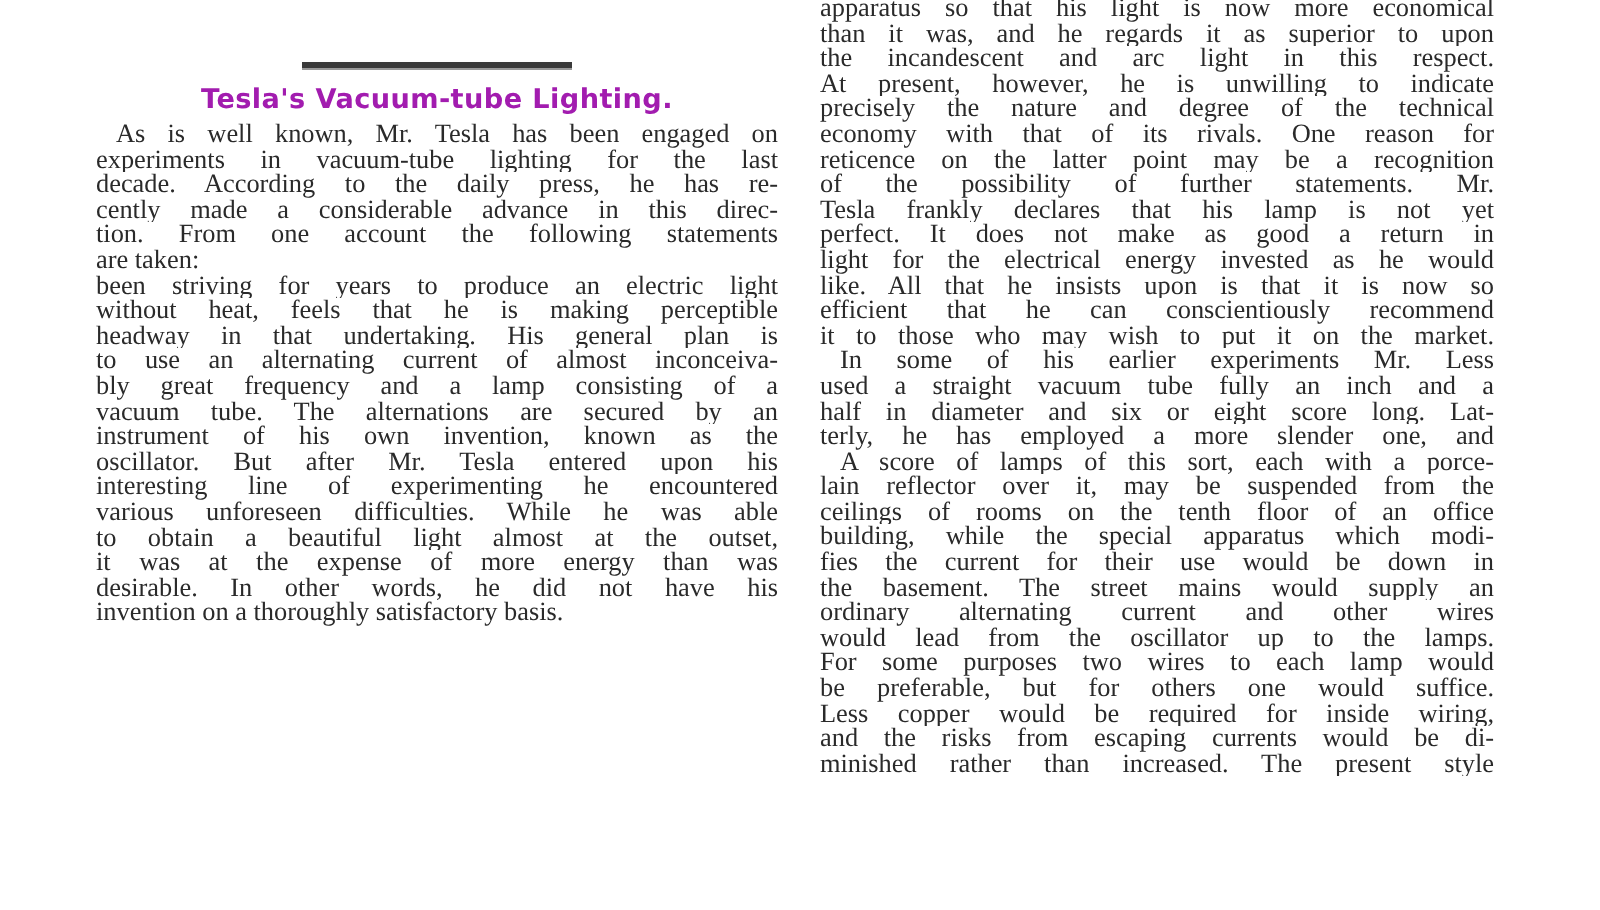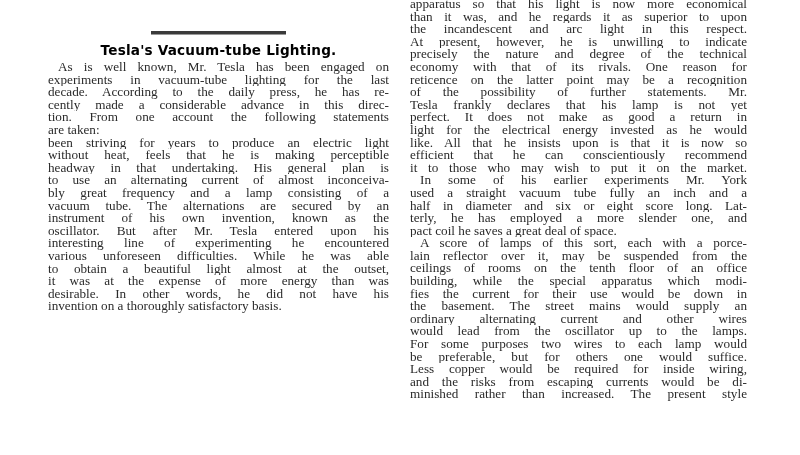--- a/index.html
+++ b/index.html
@@ -1,21 +1,21 @@
 <!DOCTYPE html>
 <html><head>
   <meta charset="utf-8">
   <style>
     html, body { margin: 0; padding: 0; background: #ffffff; }
     body { width: 800px; height: 455px; position: relative; overflow: hidden; font-family: "Liberation Serif", serif; color: #2a2a2a; }
     .col { position: absolute; }
     .left { left: 48px; top: 27px; width: 341px; }
     .right { left: 410px; top: -2px; width: 337px; }
     .rule { width: 135px; margin: 4px auto 0 auto; height: 3px; background: #3a3a3a; border-bottom: 1px solid #999; }
-    .title { text-align: center; font-family: "DejaVu Sans", sans-serif; font-weight: bold; font-size: 13.6px; letter-spacing: 0.2px; margin: 7px 0 3px 0; color: #000000; }
+    .title { text-align: center; font-family: "DejaVu Sans", sans-serif; font-weight: bold; font-size: 13.6px; letter-spacing: 0.2px; margin: 7px 0 3px 0; color: #a21caf; }
     .line { font-size: 13.2px; line-height: 12.6px; height: 12.6px; white-space: nowrap; text-align: justify; text-align-last: justify; overflow: hidden; }
     .line.last { text-align-last: left; }
     .line.indent { padding-left: 10px; }
   </style>
 </head>
 <body>
 
 <div class="col left">
   <div class="rule"></div>
   <div class="title">Tesla's Vacuum-tube Lighting.</div>
@@ -52,25 +52,24 @@
       <div class="line">precisely the nature and degree of the technical</div>
       <div class="line">economy with that of its rivals. One reason for</div>
       <div class="line">reticence on the latter point may be a recognition</div>
       <div class="line">of the possibility of further statements. Mr.</div>
       <div class="line">Tesla frankly declares that his lamp is not yet</div>
       <div class="line">perfect. It does not make as good a return in</div>
       <div class="line">light for the electrical energy invested as he would</div>
       <div class="line">like. All that he insists upon is that it is now so</div>
       <div class="line">efficient that he can conscientiously recommend</div>
       <div class="line">it to those who may wish to put it on the market.</div>
-      <div class="line indent">In some of his earlier experiments Mr. York</div>
+      <div class="line indent">In some of his earlier experiments Mr. Less</div>
       <div class="line">used a straight vacuum tube fully an inch and a</div>
       <div class="line">half in diameter and six or eight score long. Lat-</div>
       <div class="line">terly, he has employed a more slender one, and</div>
-      <div class="line last">pact coil he saves a great deal of space.</div>
       <div class="line indent">A score of lamps of this sort, each with a porce-</div>
       <div class="line">lain reflector over it, may be suspended from the</div>
       <div class="line">ceilings of rooms on the tenth floor of an office</div>
       <div class="line">building, while the special apparatus which modi-</div>
       <div class="line">fies the current for their use would be down in</div>
       <div class="line">the basement. The street mains would supply an</div>
       <div class="line">ordinary alternating current and other wires</div>
       <div class="line">would lead from the oscillator up to the lamps.</div>
       <div class="line">For some purposes two wires to each lamp would</div>
       <div class="line">be preferable, but for others one would suffice.</div>

